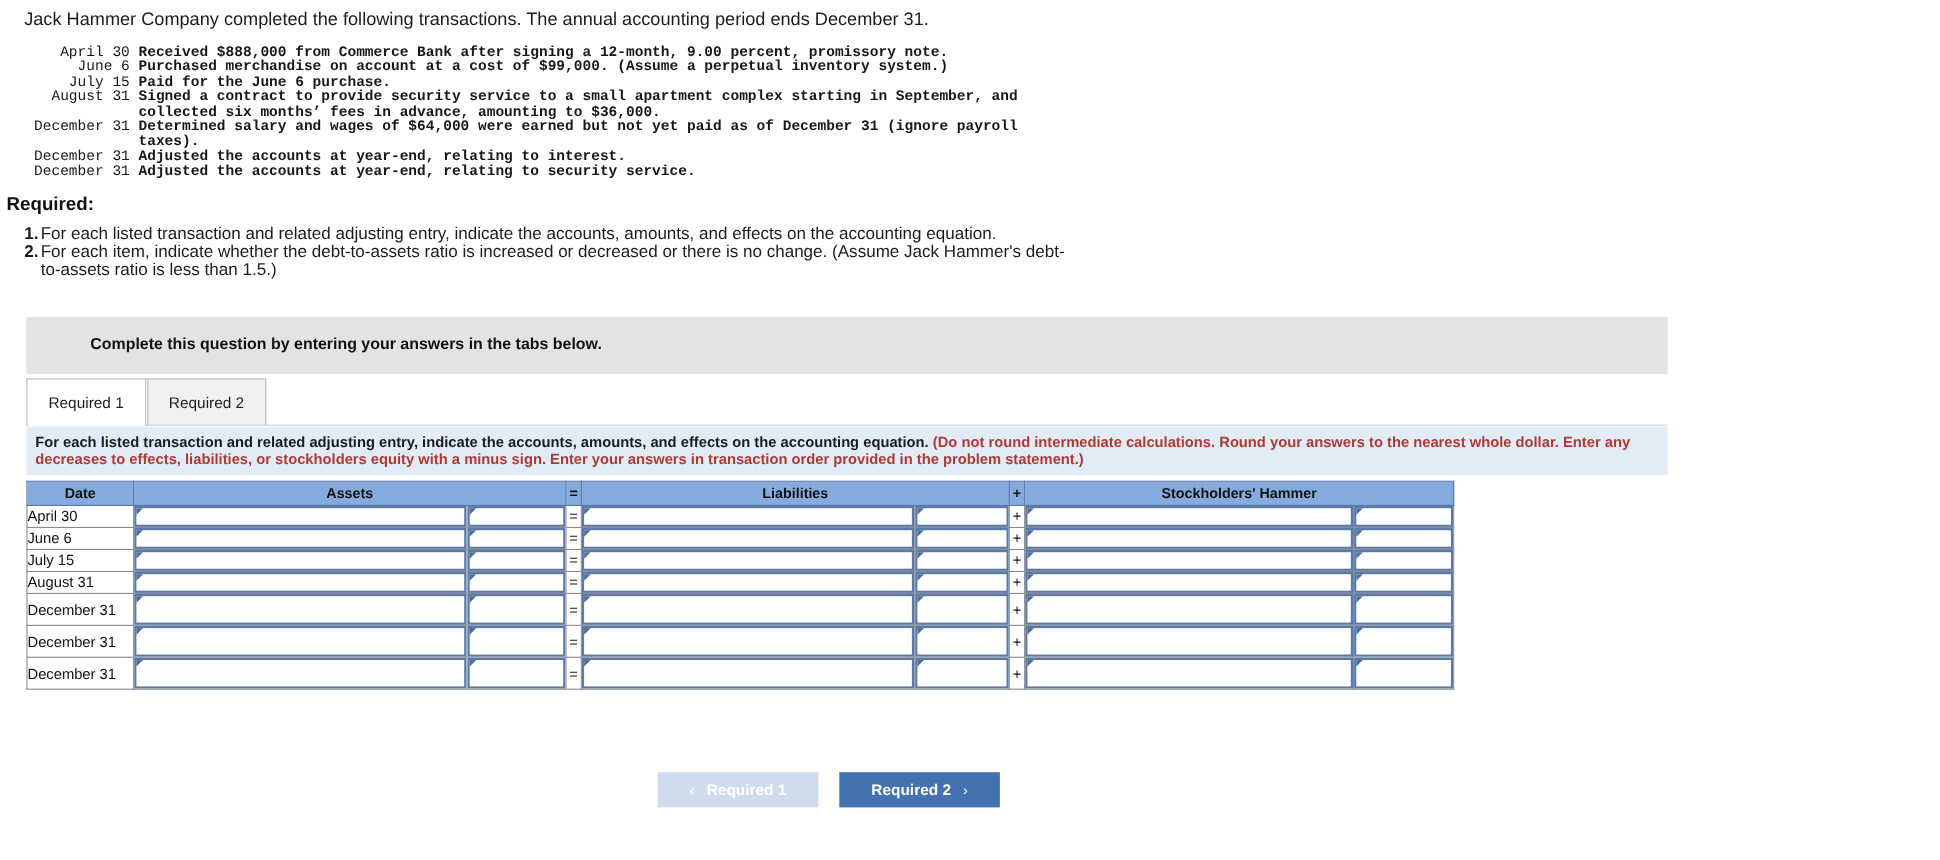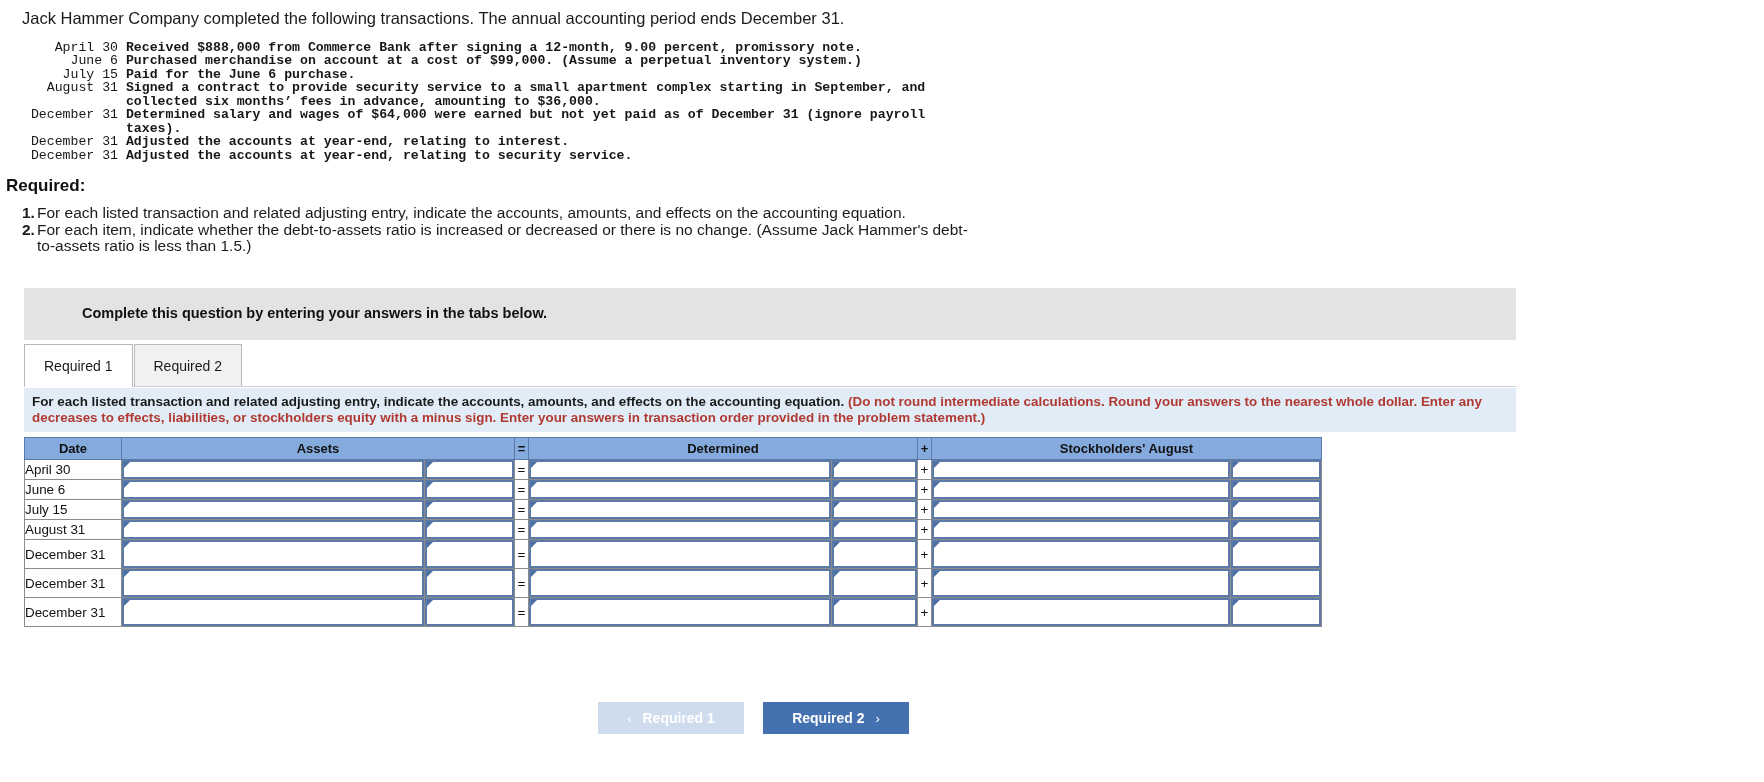--- a/index.html
+++ b/index.html
@@ -326,23 +326,23 @@
         <col style="width:86px">
         <col style="width:14px">
         <col style="width:299px">
         <col style="width:91px">
       </colgroup>
       <thead>
         <tr>
           <th>Date</th>
           <th colspan="2">Assets</th>
           <th>=</th>
-          <th colspan="2">Determined</th>
+          <th colspan="2">Liabilities</th>
           <th>+</th>
-          <th colspan="2">Stockholders' August</th>
+          <th colspan="2">Stockholders' Hammer</th>
         </tr>
       </thead>
       <tbody id="tbl-body">
           <tr class="r-short">
             <td class="date-cell">April 30</td>
             <td class="input-cell">
               <div class="inp"></div>
             </td>
             <td class="input-cell">
               <div class="inp"></div>

